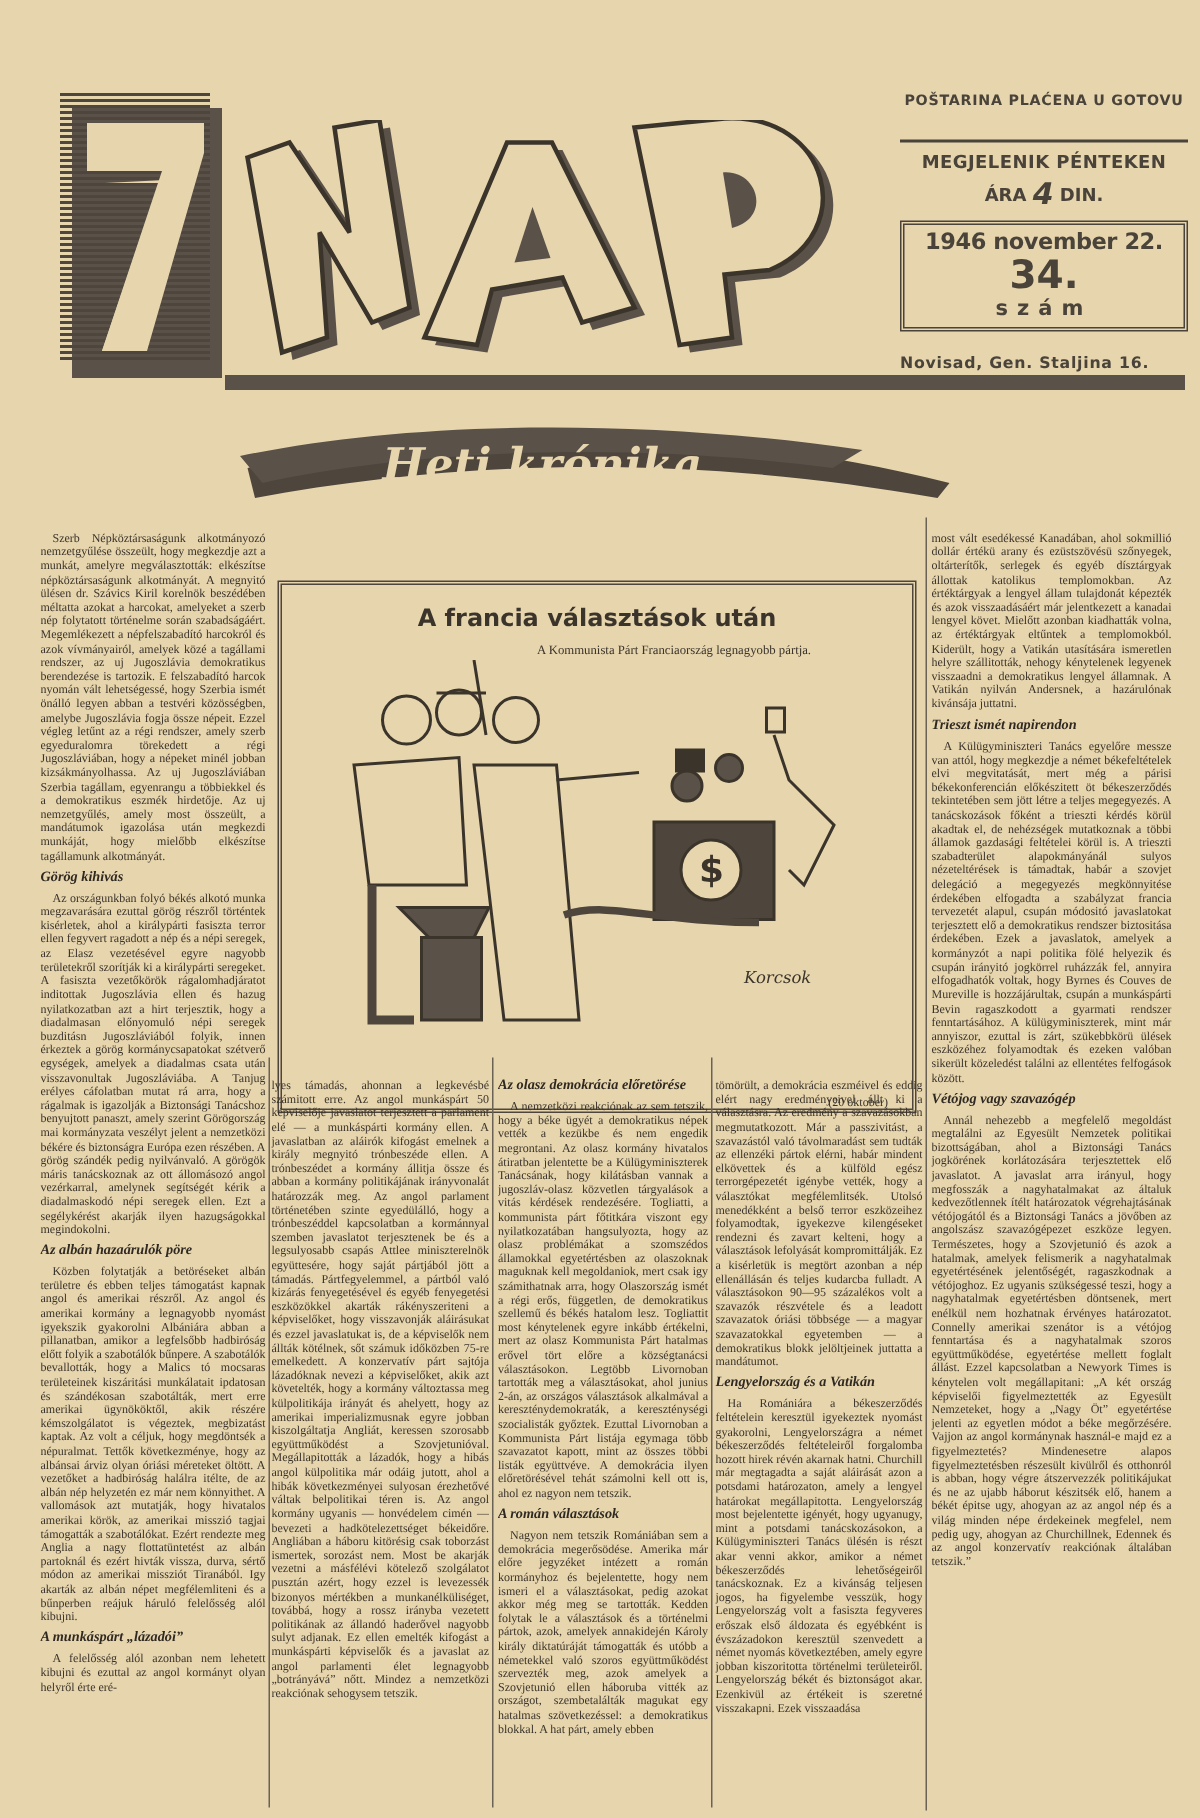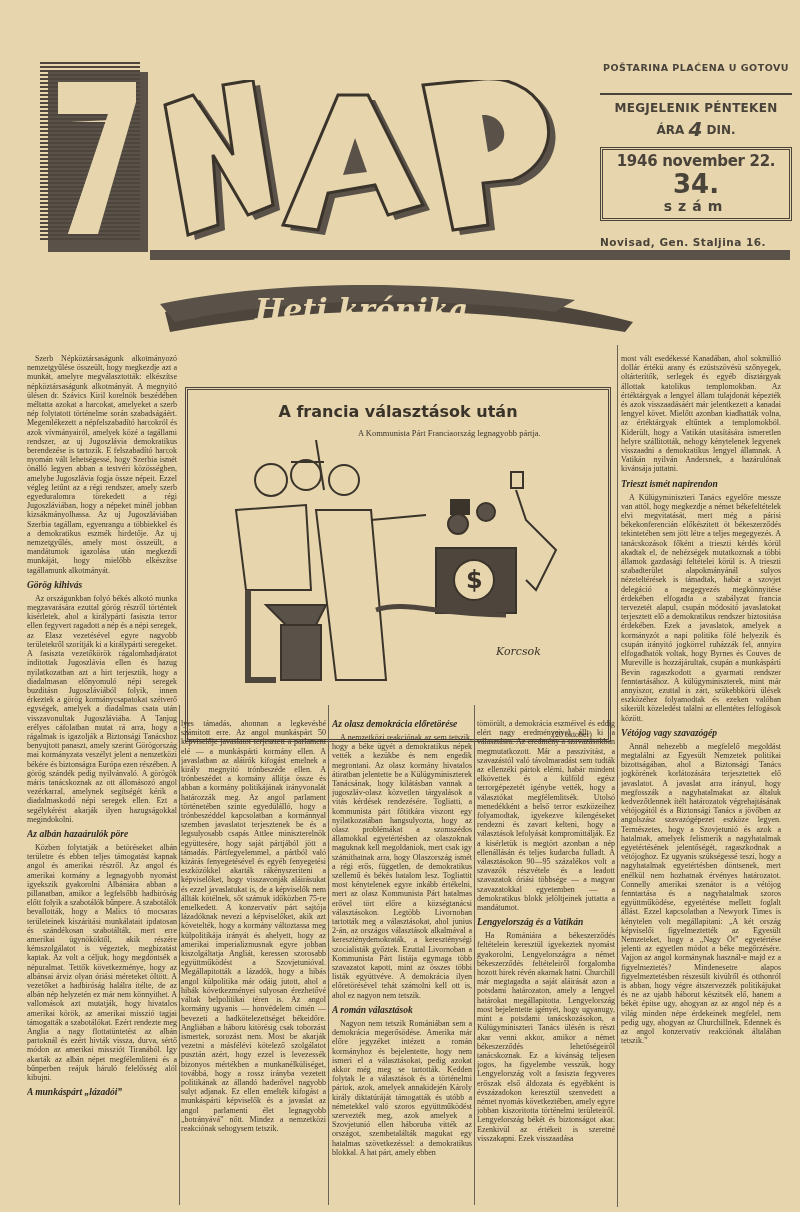--- a/index.html
+++ b/index.html
@@ -88,20 +88,21 @@
   <text x="100" y="48" font-family="DejaVu Serif, serif" font-style="italic" font-weight="bold" font-size="30" fill="#e6d5ad">Heti krónika</text>
 </svg>
 
 <div class="abs col" style="left:27px;top:342px;width:150px;height:868px;">
   <p>Szerb Népköztársaságunk alkotmányozó nemzetgyűlése összeült, hogy megkezdje azt a munkát, amelyre megválasztották: elkészítse népköztársaságunk alkotmányát. A megnyitó ülésen dr. Szávics Kiril korelnök beszédében méltatta azokat a harcokat, amelyeket a szerb nép folytatott történelme során szabadságáért. Megemlékezett a népfelszabadító harcokról és azok vívmányairól, amelyek közé a tagállami rendszer, az uj Jugoszlávia demokratikus berendezése is tartozik. E felszabadító harcok nyomán vált lehetségessé, hogy Szerbia ismét önálló legyen abban a testvéri közösségben, amelybe Jugoszlávia fogja össze népeit. Ezzel végleg letűnt az a régi rendszer, amely szerb egyeduralomra törekedett a régi Jugoszláviában, hogy a népeket minél jobban kizsákmányolhassa. Az uj Jugoszláviában Szerbia tagállam, egyenrangu a többiekkel és a demokratikus eszmék hirdetője. Az uj nemzetgyűlés, amely most összeült, a mandátumok igazolása után megkezdi munkáját, hogy mielőbb elkészítse tagállamunk alkotmányát.</p>
   <h3>Görög kihivás</h3>
   <p>Az országunkban folyó békés alkotó munka megzavarására ezuttal görög részről történtek kisérletek, ahol a királypárti fasiszta terror ellen fegyvert ragadott a nép és a népi seregek, az Elasz vezetésével egyre nagyobb területekről szorítják ki a királypárti seregeket. A fasiszta vezetőkörök rágalomhadjáratot inditottak Jugoszlávia ellen és hazug nyilatkozatban azt a hirt terjesztik, hogy a diadalmasan előnyomuló népi seregek buzditásn Jugoszláviából folyik, innen érkeztek a görög kormánycsapatokat szétverő egységek, amelyek a diadalmas csata után visszavonultak Jugoszláviába. A Tanjug erélyes cáfolatban mutat rá arra, hogy a rágalmak is igazolják a Biztonsági Tanácshoz benyujtott panaszt, amely szerint Görögország mai kormányzata veszélyt jelent a nemzetközi békére és biztonságra Európa ezen részében. A görög szándék pedig nyilvánvaló. A görögök máris tanácskoznak az ott állomásozó angol vezérkarral, amelynek segítségét kérik a diadalmaskodó népi seregek ellen. Ezt a segélykérést akarják ilyen hazugságokkal megindokolni.</p>
   <h3>Az albán hazaárulók pöre</h3>
   <p>Közben folytatják a betöréseket albán területre és ebben teljes támogatást kapnak angol és amerikai részről. Az angol és amerikai kormány a legnagyobb nyomást igyekszik gyakorolni Albániára abban a pillanatban, amikor a legfelsőbb hadbiróság előtt folyik a szabotálók bűnpere. A szabotálók bevallották, hogy a Malics tó mocsaras területeinek kiszáritási munkálatait ipdatosan és szándékosan szabotálták, mert erre amerikai ügynököktől, akik részére kémszolgálatot is végeztek, megbizatást kaptak. Az volt a céljuk, hogy megdöntsék a népuralmat. Tettők következménye, hogy az albánsai árviz olyan óriási méreteket öltött. A vezetőket a hadbiróság halálra itélte, de az albán nép helyzetén ez már nem könnyithet. A vallomások azt mutatják, hogy hivatalos amerikai körök, az amerikai misszió tagjai támogatták a szabotálókat. Ezért rendezte meg Anglia a nagy flottatüntetést az albán partoknál és ezért hivták vissza, durva, sértő módon az amerikai missziót Tiranából. Igy akarták az albán népet megfélemliteni és a bűnperben reájuk háruló felelősség alól kibujni.</p>
   <h3>A munkáspárt „lázadói”</h3>
+  <p>A felelősség alól azonban nem lehetett kibujni és ezuttal az angol kormányt olyan helyről érte eré-</p>
 </div>
 <div class="abs vrule" style="left:179px;top:705px;height:500px;"></div>
 
 <div class="abs cartoon">
   <div class="title">A francia választások után</div>
   <div class="sub">A Kommunista Párt Franciaország legnagyobb pártja.</div>
   <svg class="draw" viewBox="0 0 405 255">
     <g fill="none" stroke="#3b342b" stroke-width="2">
 
       <circle cx="75" cy="40" r="16"></circle>

